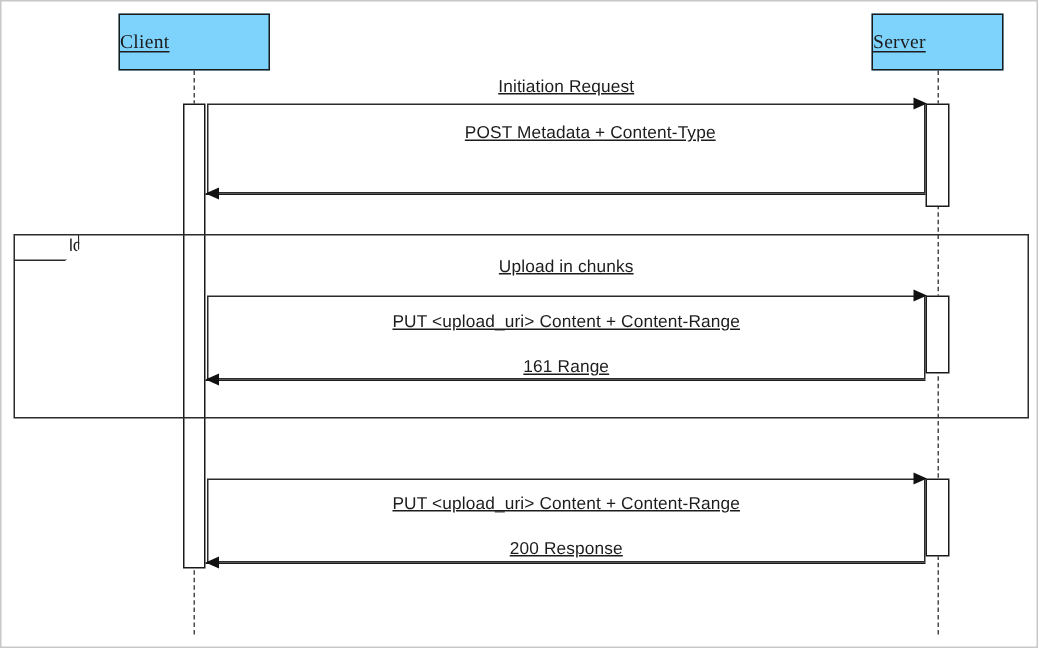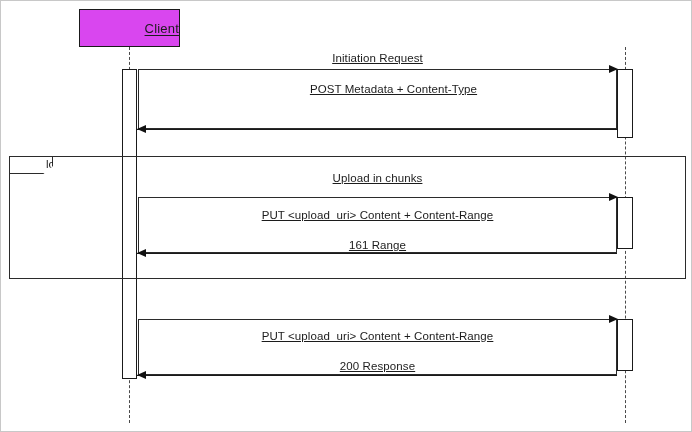--- a/index.html
+++ b/index.html
@@ -8,24 +8,24 @@
     position:relative;
     width:692px;height:432px;
     background:#ffffff;
     border:1px solid #c8c8c8;
     box-sizing:border-box;
     overflow:hidden;
   }
   
   .actor-box{
     position:absolute;
-    background:#d946ef;
+    background:#7dd3fc;
     border:1.4px solid #1a1a1a;
     box-sizing:border-box;
-    display:flex;align-items:center;justify-content:flex-end;
+    display:flex;align-items:center;justify-content:flex-start;font-family:Liberation Serif, serif;
   }
   .actor-label{
     font-size:13px;color:#1c1c1c;
     text-decoration:underline;
     text-underline-offset:2px;
     letter-spacing:.2px;
     white-space:nowrap;
   }
   
   .lifeline{
@@ -101,20 +101,23 @@
 </style>
 </head>
 <body>
 
 <div id="canvas">
 
   <div class="actor-box" style="left:78px;top:8px;width:101px;height:38px;">
     <span class="actor-label">Client</span>
   </div>
 
+  <div class="actor-box" style="left:580px;top:8px;width:88px;height:38px;">
+    <span class="actor-label">Server</span>
+  </div>
 
   <div class="lifeline" style="left:128px;top:46px;height:376px;"></div>
   <div class="lifeline" style="left:624px;top:46px;height:376px;"></div>
 
   <div class="activation" style="left:121px;top:68px;width:15px;height:310px;"></div>
 
   <div class="activation" style="left:616px;top:68px;width:16px;height:69px;"></div>
   <div class="activation" style="left:616px;top:196px;width:16px;height:52px;"></div>
   <div class="activation" style="left:616px;top:318px;width:16px;height:52px;"></div>
 

